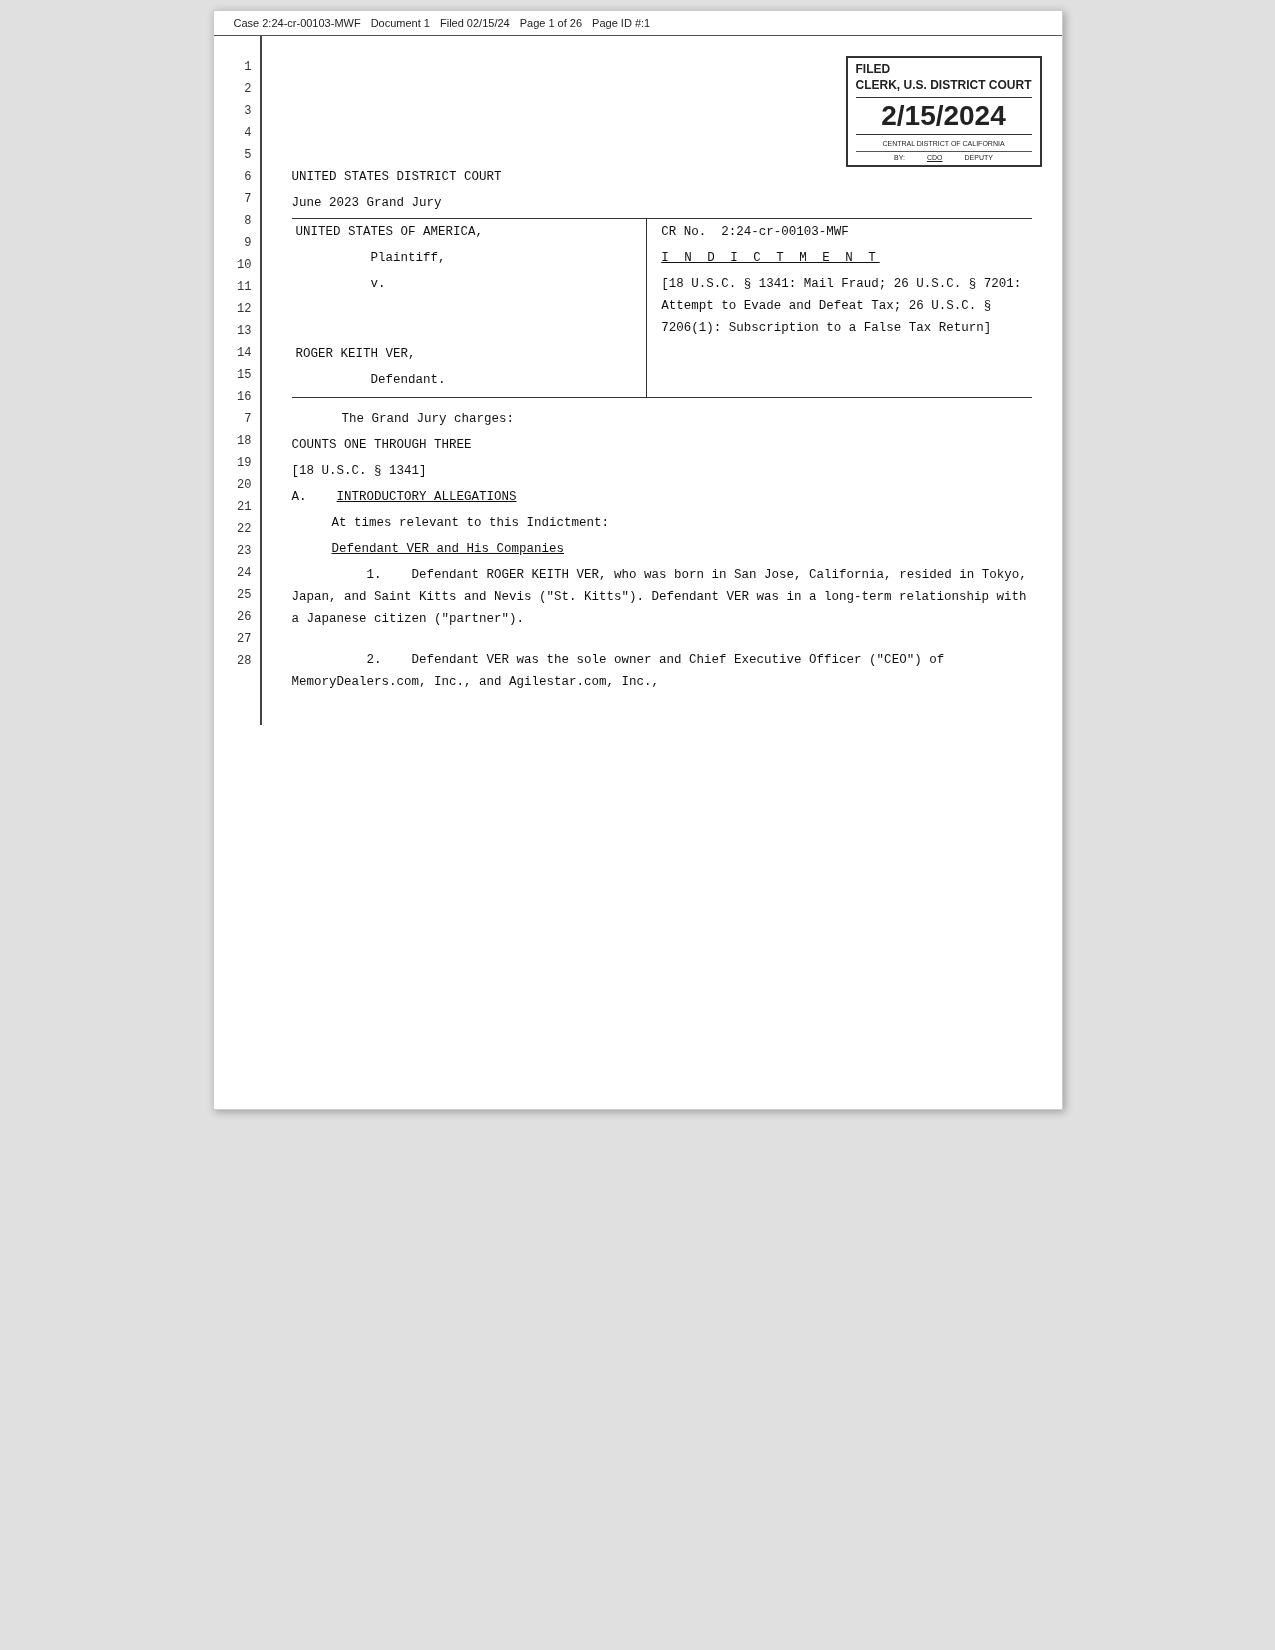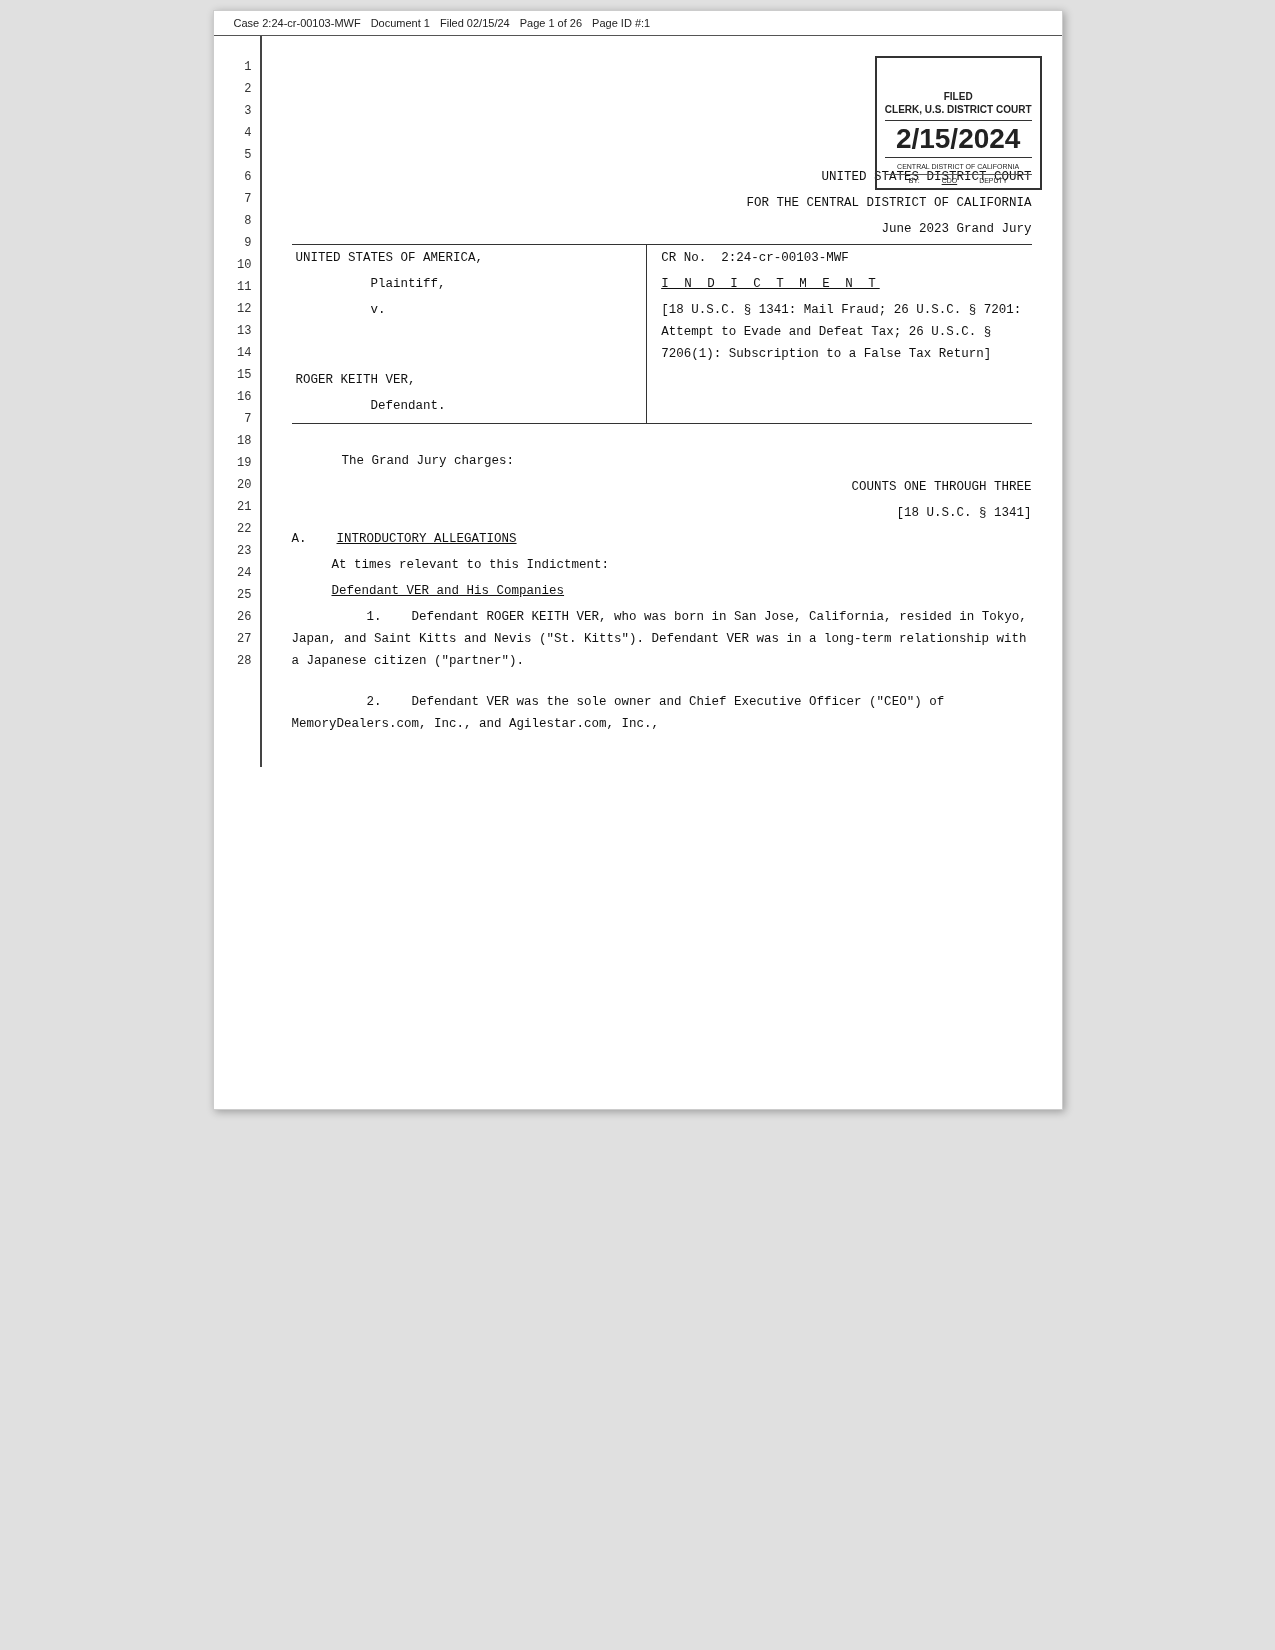--- a/index.html
+++ b/index.html
@@ -71,26 +71,25 @@
     }
 
     .stamp-box {
       border: 2px solid #333;
       padding: 4px 8px;
       min-width: 160px;
     }
 
     .stamp-top-text {
       font-family: Arial, sans-serif;
-      font-size: 10px;
+      font-size: 12px;
       font-weight: bold;
-      text-align: center;
+      text-align: left;
       line-height: 1.3;
       color: #222;
-      margin-top: 28px;
     }
 
     .stamp-date {
       font-family: Arial, sans-serif;
       font-size: 28px;
       font-weight: bold;
       color: #222;
       text-align: center;
       border-top: 1px solid #333;
       border-bottom: 1px solid #333;
@@ -117,21 +116,21 @@
     }
 
     .body-text {
       font-family: 'Courier New', Courier, monospace;
       font-size: 12.5px;
       line-height: 22px;
       color: #111;
     }
 
     .center-text {
-      text-align: right;
+      text-align: left;
     }
 
     .case-table {
       width: 100%;
       border-collapse: collapse;
       margin-top: 0;
     }
 
     .case-table td {
       vertical-align: top;
@@ -237,23 +236,20 @@
           </div>
         </div>
       </div>
 
       <div class="spacer-rows"></div>
 
       <div class="body-text center-text section-block">
         <span>UNITED STATES DISTRICT COURT</span>
       </div>
 
-      <div class="body-text center-text section-block">
-        <span>FOR THE CENTRAL DISTRICT OF CALIFORNIA</span>
-      </div>
 
       <div class="body-text center-text section-block">
         <span>June 2023 Grand Jury</span>
       </div>
 
       <table class="case-table" style="border-top: 1px solid #333; margin-top: 4px;">
         <tbody>
             <tr>
           <td class="left-td body-text">
             <span>UNITED STATES OF AMERICA,</span>
@@ -286,21 +282,21 @@
         </tr>
         <tr>
           <td class="left-td body-text" style="border-bottom: 1px solid #333; padding-bottom: 6px;">
             &nbsp;&nbsp;&nbsp;&nbsp;&nbsp;&nbsp;&nbsp;&nbsp;&nbsp;&nbsp;<span>Defendant.</span>
           </td>
           <td class="right-td" style="border-bottom: 1px solid #333;"></td>
         </tr>
       </tbody>
         </table>
 
-      <div class="body-text section-block" style="margin-top: 26px; padding-left: 50px;">
+      <div class="body-text section-block" style="margin-top: 10px; padding-left: 50px;">
         <span>The Grand Jury charges:</span>
       </div>
 
       <div class="body-text center-text section-block">
         <span>COUNTS ONE THROUGH THREE</span>
       </div>
 
       <div class="body-text center-text section-block">
         <span>[18 U.S.C. § 1341]</span>
       </div>

